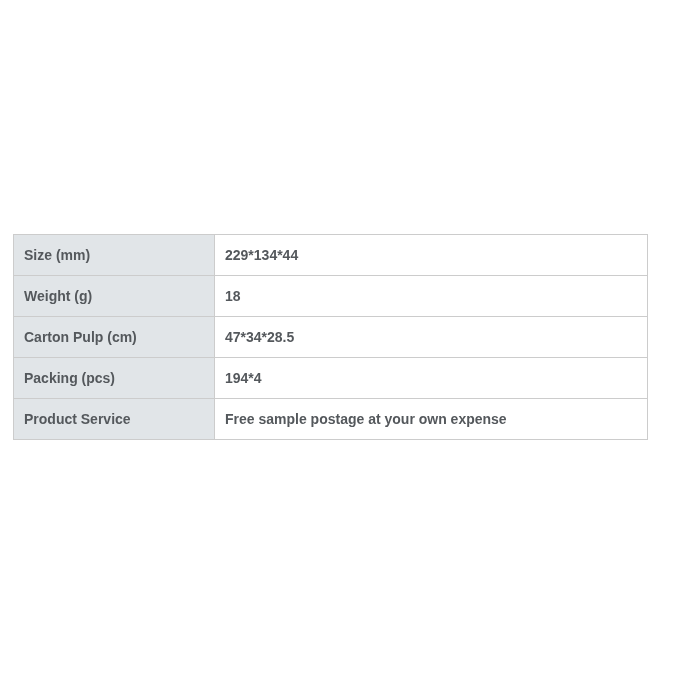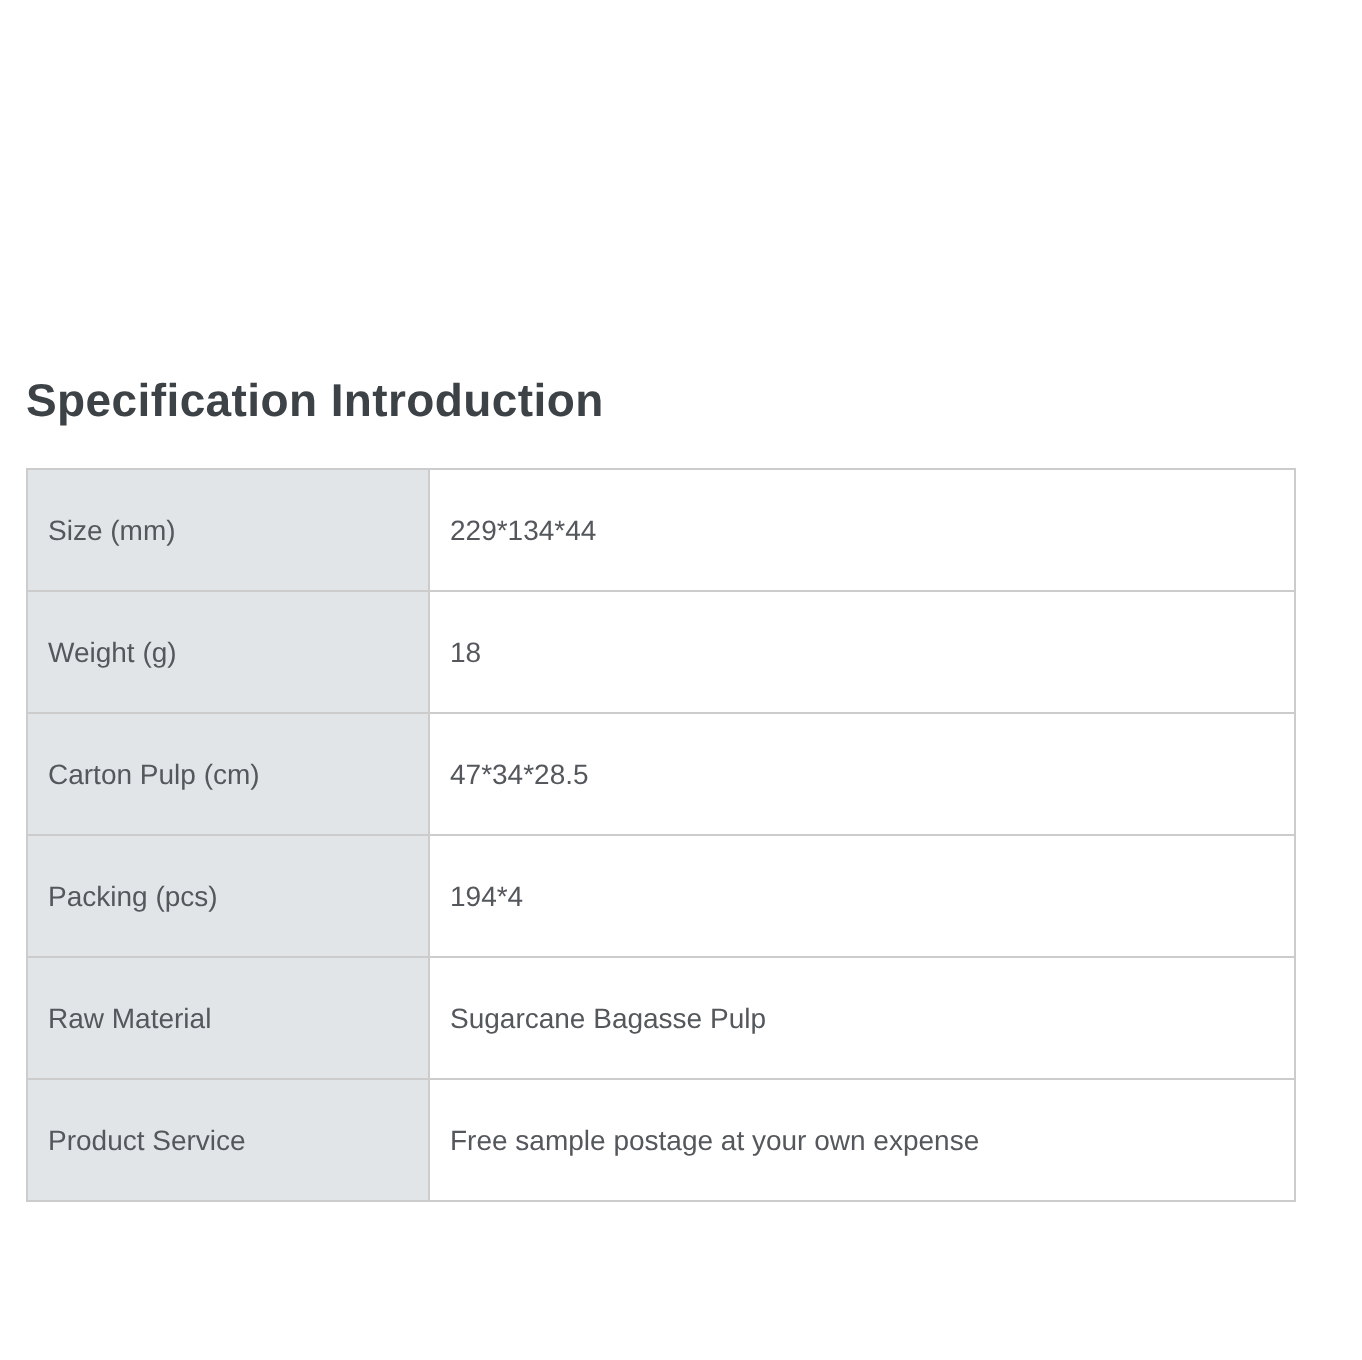--- a/index.html
+++ b/index.html
@@ -33,63 +33,59 @@
     width: 635px;
     border-collapse: collapse;
     table-layout: fixed;
   }
   .spec-table td {
     border: 1px solid var(--border, #cccccc);
     height: 40px;
     font-size: 14px;
     line-height: 18px;
     color: var(--body-text, #54585c);
-    padding: 10px 10px;
+    padding: 0 10px;
     vertical-align: middle;
     white-space: nowrap;
     overflow: hidden;
+    font-weight: bold;
   }
   .label-cell {
     width: 180px;
     background: var(--label-bg, #e1e5e8);
   }
   .value-cell {
     background: var(--value-bg, #ffffff);
     border-radius: 19px;
   }
 </style>
 </head>
 <body>
 
 <div class="page">
 
-  <h2 class="section-title">Specification Introduction</h2>
 
   <table class="spec-table">
     <tbody>
       <tr>
         <td class="label-cell">Size (mm)</td>
         <td class="value-cell">229*134*44</td>
       </tr>
       <tr>
         <td class="label-cell">Weight (g)</td>
         <td class="value-cell">18</td>
       </tr>
       <tr>
         <td class="label-cell">Carton Pulp (cm)</td>
         <td class="value-cell">47*34*28.5</td>
       </tr>
       <tr>
         <td class="label-cell">Packing (pcs)</td>
         <td class="value-cell">194*4</td>
       </tr>
       <tr>
-        <td class="label-cell">Raw Material</td>
-        <td class="value-cell">Sugarcane Bagasse Pulp</td>
-      </tr>
-      <tr>
         <td class="label-cell">Product Service</td>
         <td class="value-cell">Free sample postage at your own expense</td>
       </tr>
     </tbody>
   </table>
 
 </div>
 
 </body></html>

